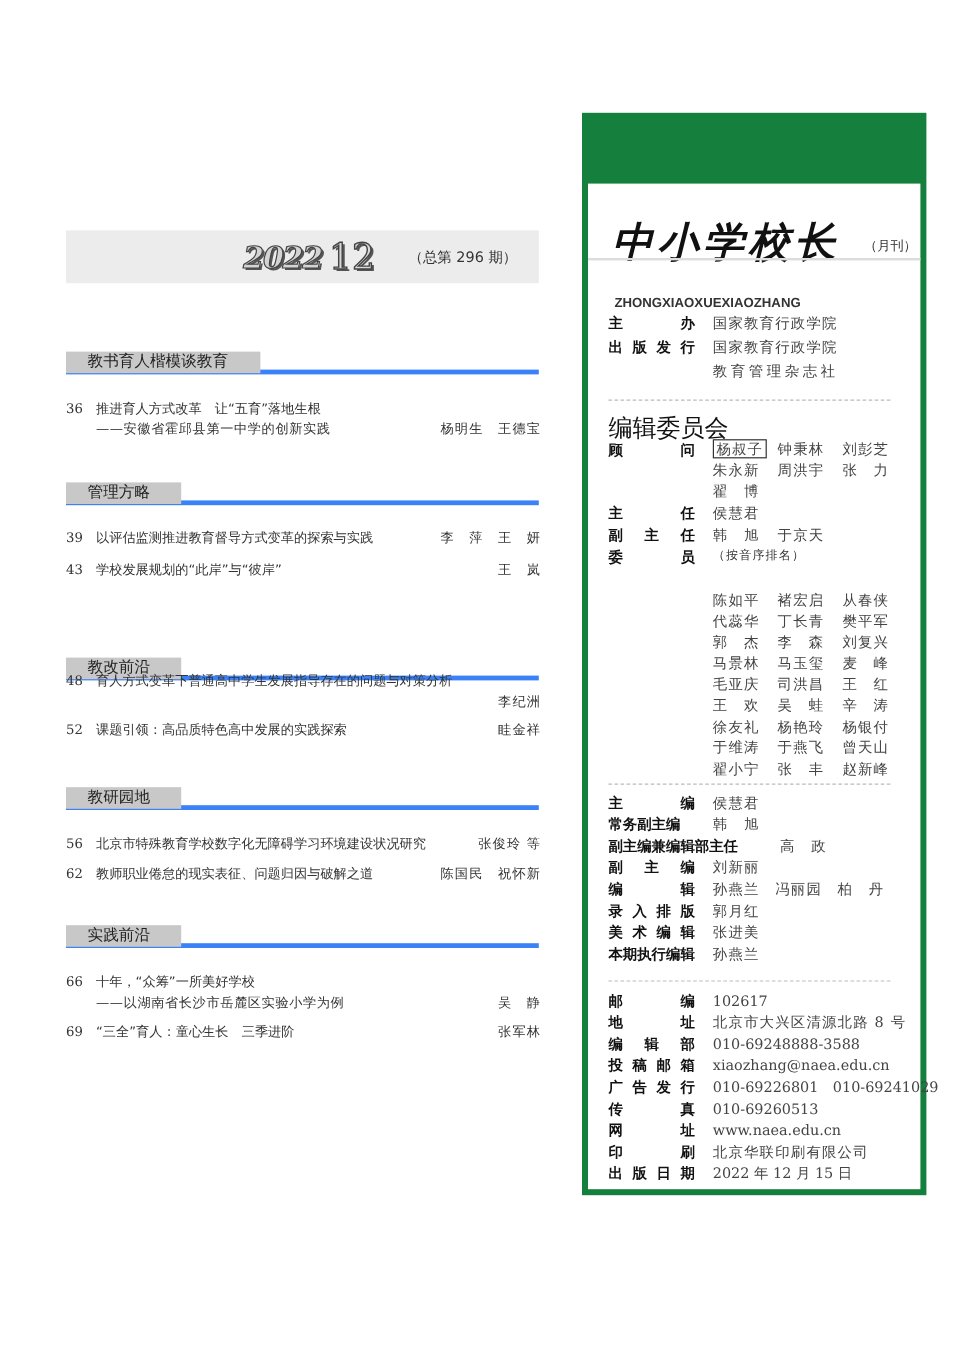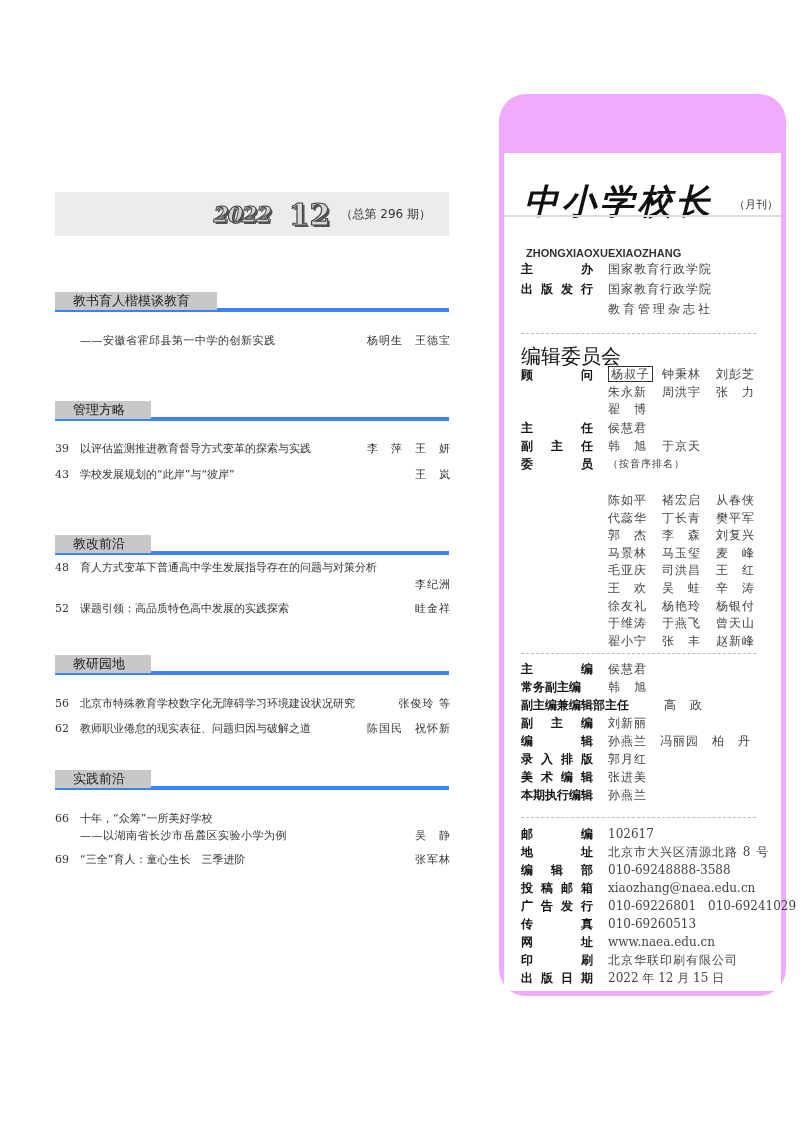--- a/index.html
+++ b/index.html
@@ -10,31 +10,31 @@
   }
   
   .issue-bar {
     position: absolute; left: 55px; top: 192px; width: 394px; height: 44px;
     background: #ececec;
     display: flex; align-items: center; justify-content: flex-end;
     padding-right: 18px; box-sizing: border-box;
   }
   .issue-year {
     font-family: "DejaVu Serif", serif; font-weight: bold; font-style: italic;
-    font-size: 22px; color: #d4d4d4; letter-spacing: -1px;
+    font-size: 25px; color: #d4d4d4; letter-spacing: -1px;
     -webkit-text-stroke: 1px #444;
     text-shadow: 2px 2px 0 #555;
-    margin-right: 18px;
+    margin-right: 6px;
   }
   .issue-month {
-    font-family: "DejaVu Serif", serif; font-weight: bold;
+    font-family: "DejaVu Serif", serif; font-weight: normal;
     font-size: 30px; color: #d8d8d8;
     -webkit-text-stroke: 1.2px #444;
     text-shadow: 2px 2px 0 #555;
-    margin-right: 10px;
+    margin-right: 28px;
   }
   .issue-total { font-family: "DejaVu Sans", sans-serif; font-size: 12px; color: #333; }
 
   .section-head {
     position: absolute; left: 55px; width: 394px; height: 18px;
     border-bottom: 4px solid #3b82f6;
   }
   .section-head .tab {
     display: inline-block; width: 160px; height: 18px; background: #c8c8c8;
     box-sizing: border-box; padding-left: 18px;
@@ -45,23 +45,22 @@
 
   .toc-item { position: absolute; left: 55px; width: 396px; font-size: 11px; color: #333; }
   .toc-line { position: relative; height: 17px; line-height: 17px; white-space: nowrap; }
   .toc-page { position: absolute; left: 0; width: 24px; font-family: "DejaVu Serif", serif; }
   .toc-title { position: absolute; left: 25px; font-family: "DejaVu Sans", sans-serif; }
   .toc-sub { position: absolute; left: 25px; font-family: "DejaVu Serif", serif; letter-spacing: 0.5px; }
   .toc-author { position: absolute; right: 0; font-family: "DejaVu Serif", serif; letter-spacing: 1px; }
 
   
   .panel {
-    position: absolute; left: 499px; top: 94px; width: 287px; height: 902px;
-    background: #f0abfc;
-    border-radius: 27px;
+    position: absolute; left: 485px; top: 94px; width: 287px; height: 902px;
+    background: #15803d;
   }
   .panel-inner {
     position: absolute; left: 5px; top: 59px; width: 277px; height: 838px;
     background: #ffffff;
   }
   .mast-title {
     position: absolute; left: 20px; top: 26px;
     font-family: "DejaVu Serif", serif; font-weight: bold; font-size: 34px;
     color: #111; letter-spacing: 4px; font-style: italic;
   }
@@ -105,20 +104,24 @@
   <span class="issue-year">2022</span>
   <span class="issue-month">12</span>
   <span class="issue-total">（总第 296 期）</span>
 </div>
 
 <div class="section-head" style="top:290px;">
   <span class="tab wide">教书育人楷模谈教育</span>
 </div>
 <div class="toc-item" style="top:332px;">
   <div class="toc-line">
+    <span class="toc-page">36</span>
+    <span class="toc-title">推进育人方式改革　让“五育”落地生根</span>
+  </div>
+  <div class="toc-line">
     <span class="toc-sub">——安徽省霍邱县第一中学的创新实践</span>
     <span class="toc-author">杨明生　王德宝</span>
   </div>
 </div>
 
 <div class="section-head" style="top:399px;">
   <span class="tab narrow">管理方略</span>
 </div>
 <div class="toc-item" style="top:440px;">
   <div class="toc-line">
@@ -128,21 +131,21 @@
   </div>
 </div>
 <div class="toc-item" style="top:466px;">
   <div class="toc-line">
     <span class="toc-page">43</span>
     <span class="toc-title">学校发展规划的“此岸”与“彼岸”</span>
     <span class="toc-author">王　岚</span>
   </div>
 </div>
 
-<div class="section-head" style="top:533px;">
+<div class="section-head" style="top:545px;">
   <span class="tab narrow">教改前沿</span>
 </div>
 <div class="toc-item" style="top:559px;">
   <div class="toc-line">
     <span class="toc-page">48</span>
     <span class="toc-title">育人方式变革下普通高中学生发展指导存在的问题与对策分析</span>
   </div>
   <div class="toc-line">
     <span class="toc-author">李纪洲</span>
   </div>

